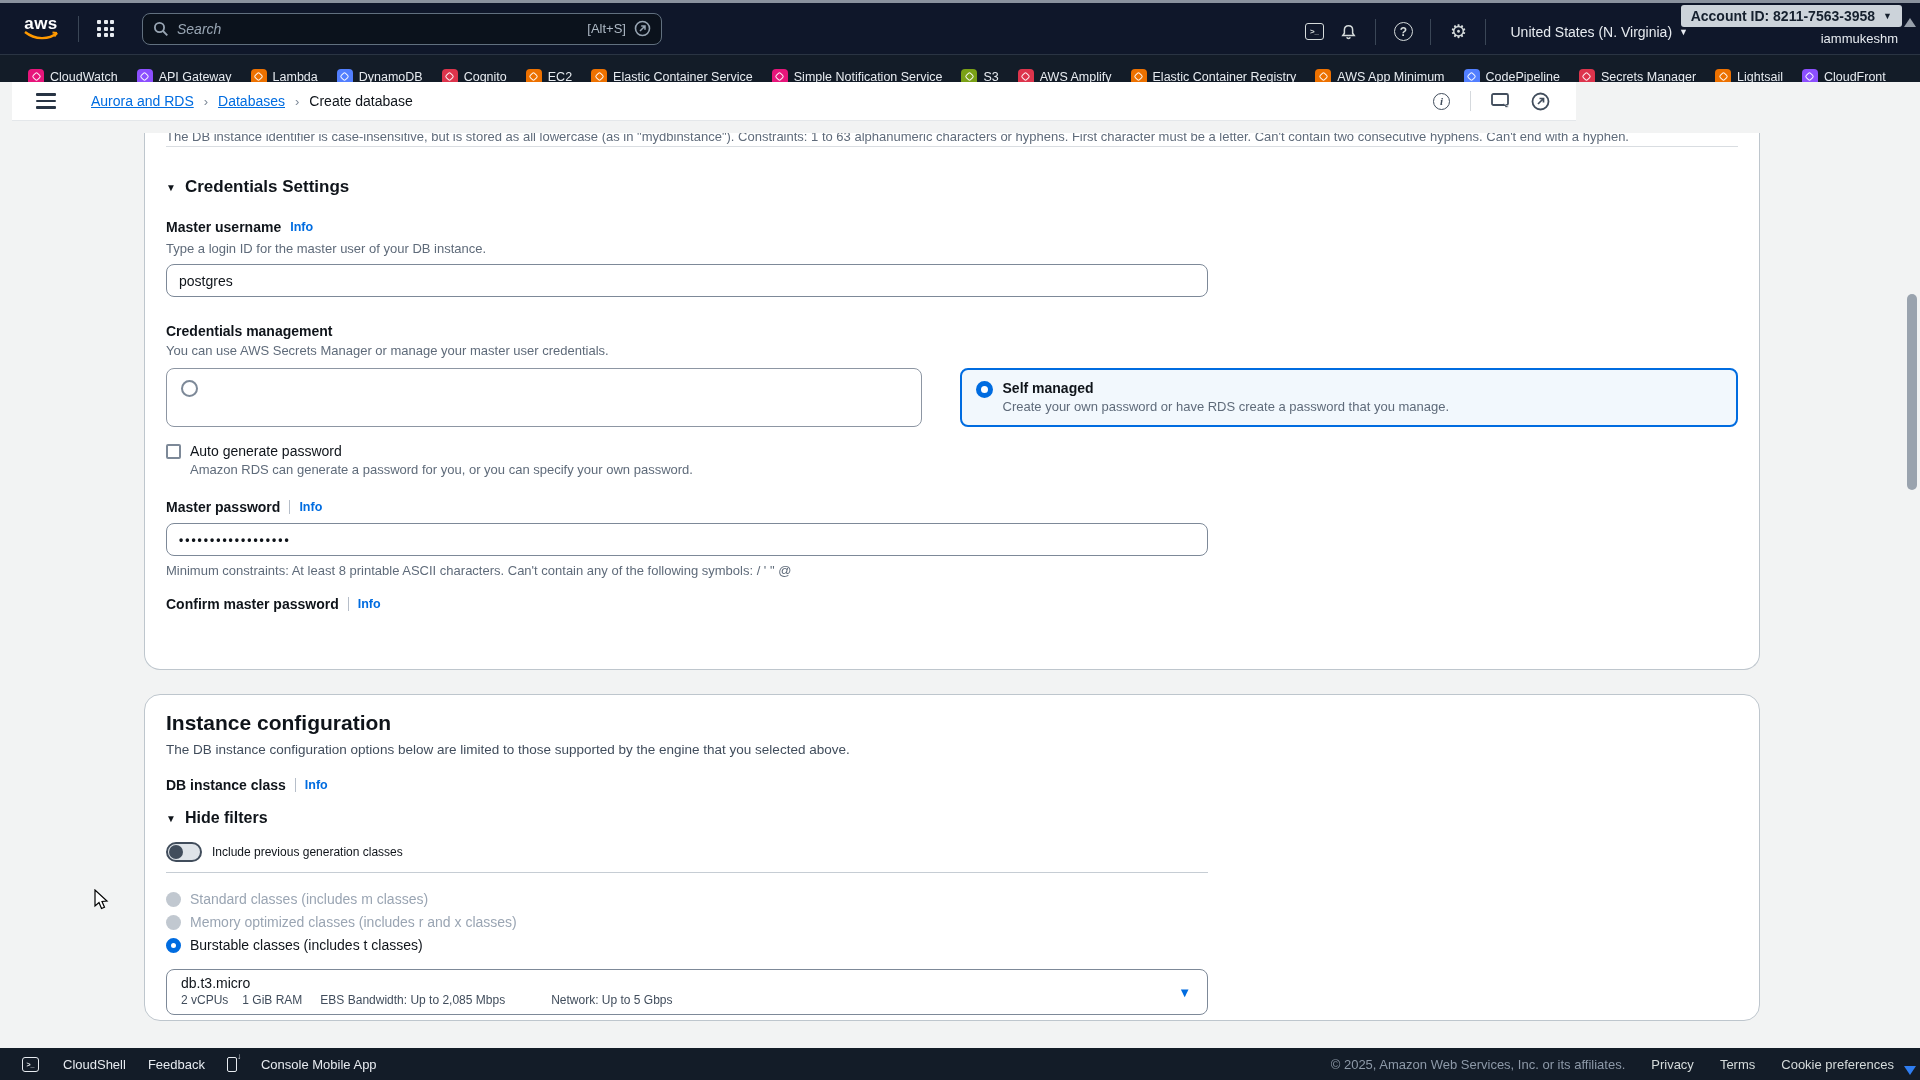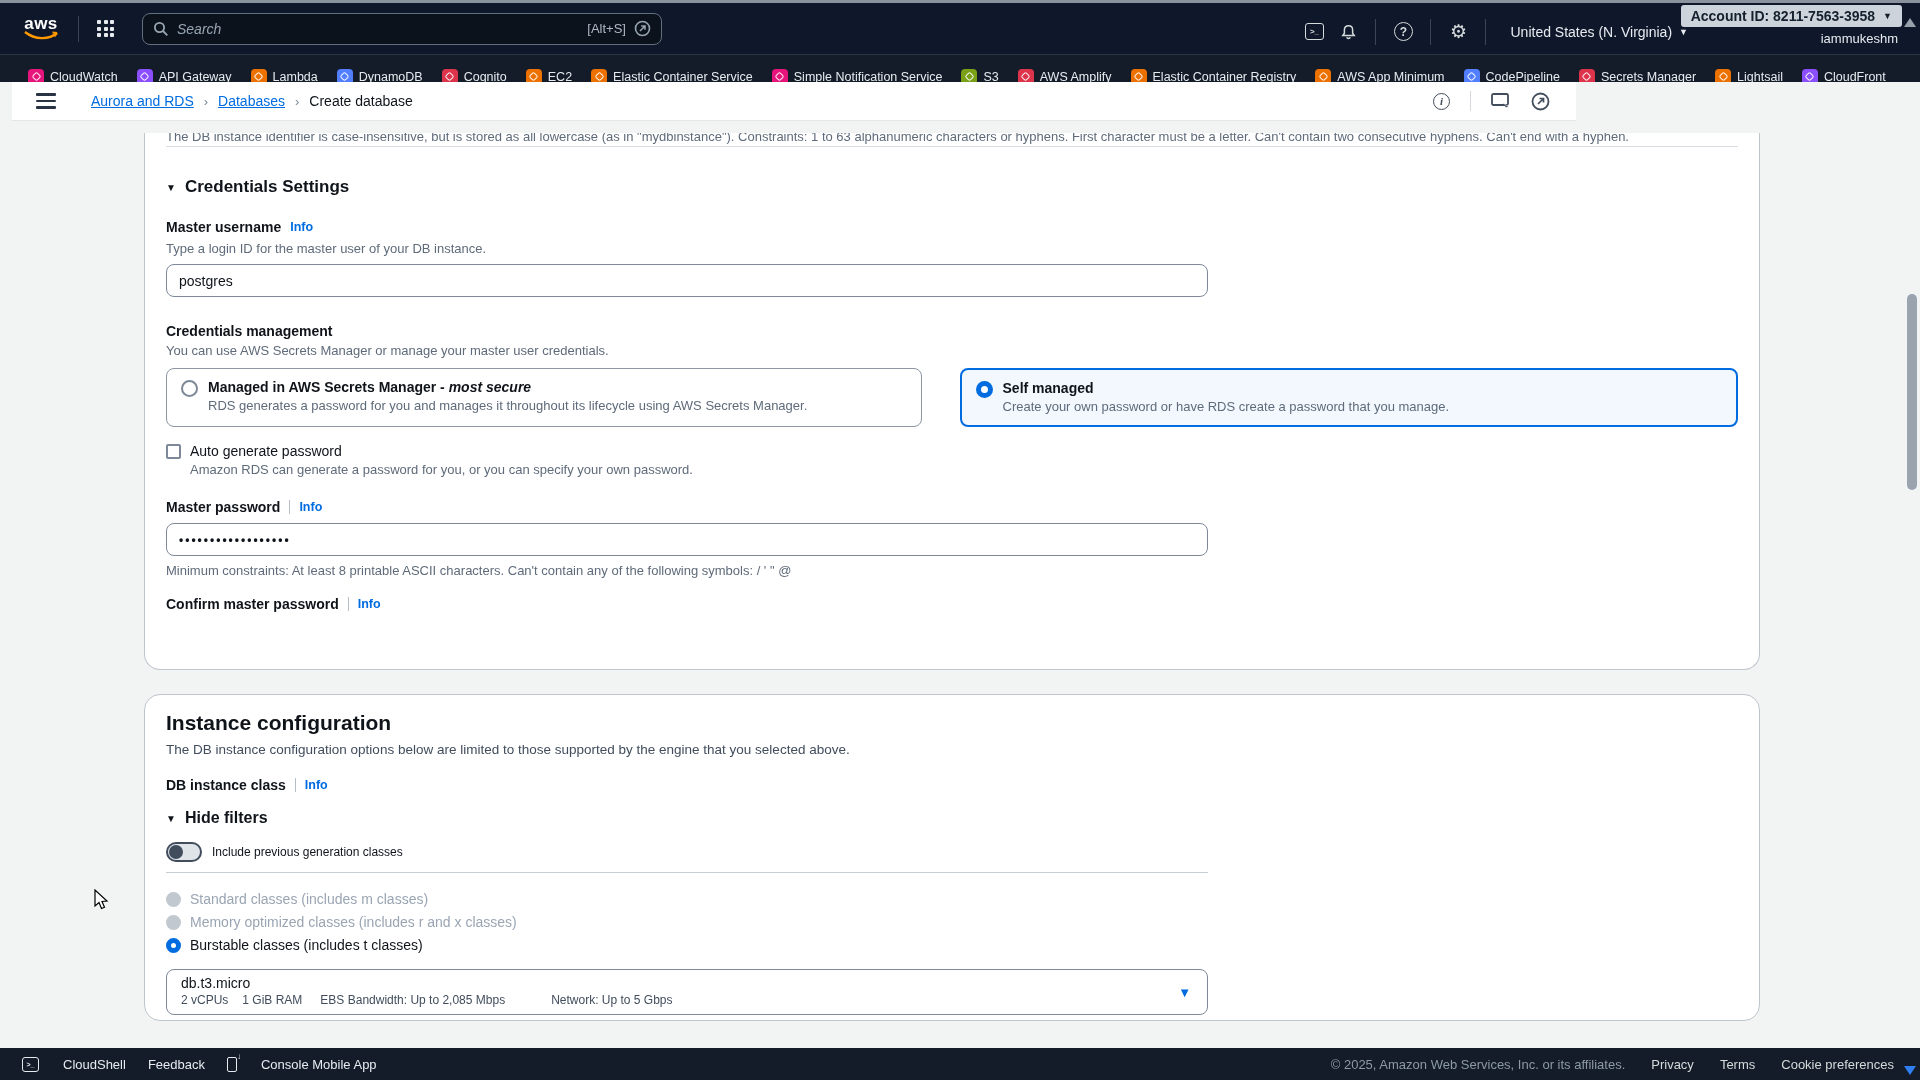--- a/index.html
+++ b/index.html
@@ -355,26 +355,20 @@
       </div>
 
       <div class="lbl-row" style="margin-top:26px;">
         <span class="lbl">Credentials management</span>
       </div>
       <div class="help" style="margin-top:4px;">You can use AWS Secrets Manager or manage your master user credentials.</div>
 
       <div class="choice-row">
         <div class="choice-card cc-a">
           <span class="radio"></span>
-          <div>
-            <div class="cc-title">
-              <span>Managed in AWS Secrets Manager - </span><em>most secure</em>
-            </div>
-            <div class="cc-desc">RDS generates a password for you and manages it throughout its lifecycle using AWS Secrets Manager.</div>
-          </div>
         </div>
         <div class="choice-card cc-b sel">
           <span class="radio on"></span>
           <div>
             <div class="cc-title">Self managed</div>
             <div class="cc-desc">Create your own password or have RDS create a password that you manage.</div>
           </div>
         </div>
       </div>
 

